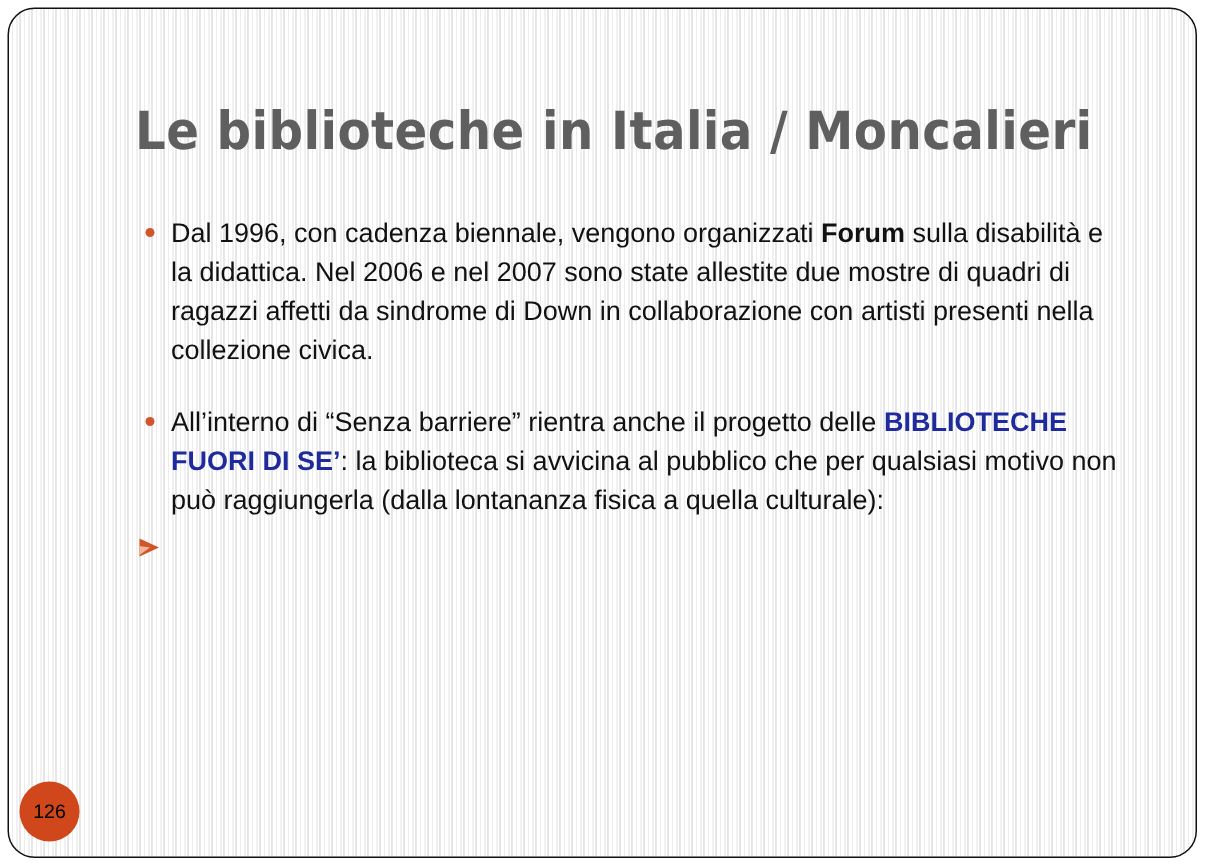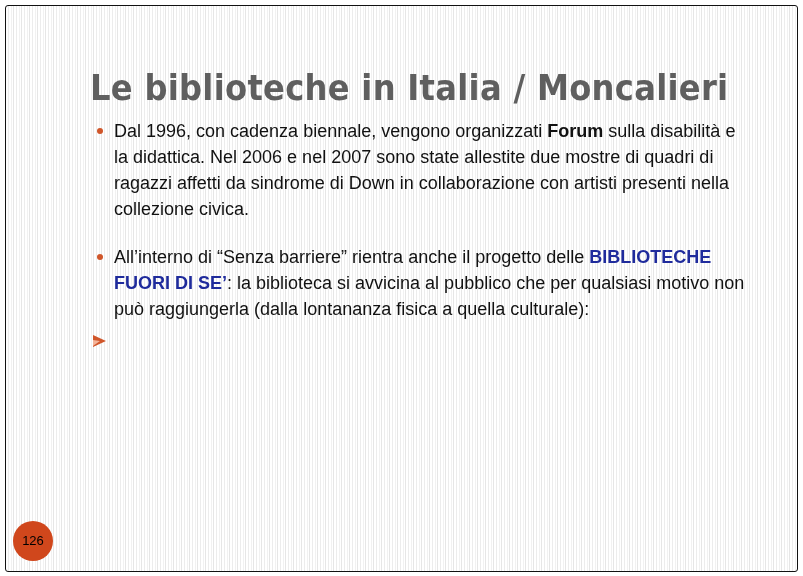--- a/index.html
+++ b/index.html
@@ -4,21 +4,21 @@
   <style>
     * { box-sizing: border-box; margin: 0; padding: 0; }
     html, body { width: 803px; height: 576px; background: #ffffff; overflow: hidden; }
     body { position: relative; font-family: "Liberation Sans", "DejaVu Sans", sans-serif; }
 
     .slide {
       position: absolute;
       left: 5px; top: 5px;
       width: 793px; height: 567px;
       border: 1.5px solid #111111;
-      border-radius: 3px;
+      border-radius: 18px;
       background-color: #ffffff;
       background-image: repeating-linear-gradient(90deg,
         #ffffff 0px, #ffffff 2px,
         #ececec 2px, #ececec 3px,
         #ffffff 3px, #ffffff 5px,
         #f1f1f1 5px, #f1f1f1 6px,
         #ffffff 6px, #ffffff 7px,
         #e6e6e6 7px, #e6e6e6 8px);
       overflow: hidden;
     }
@@ -32,21 +32,21 @@
       letter-spacing: 0.3px;
       font-family: "DejaVu Sans", "Liberation Sans", sans-serif;
       font-weight: 700;
       transform: scaleX(0.92);
       transform-origin: left center;
       white-space: nowrap;
     }
 
     .content {
       position: absolute;
-      left: 83px; top: 112px;
+      left: 83px; top: 136px;
       width: 660px;
       font-size: 18px;
       line-height: 26px;
       color: #111111;
     }
 
     .item {
       position: relative;
       padding-left: 25px;
     }

